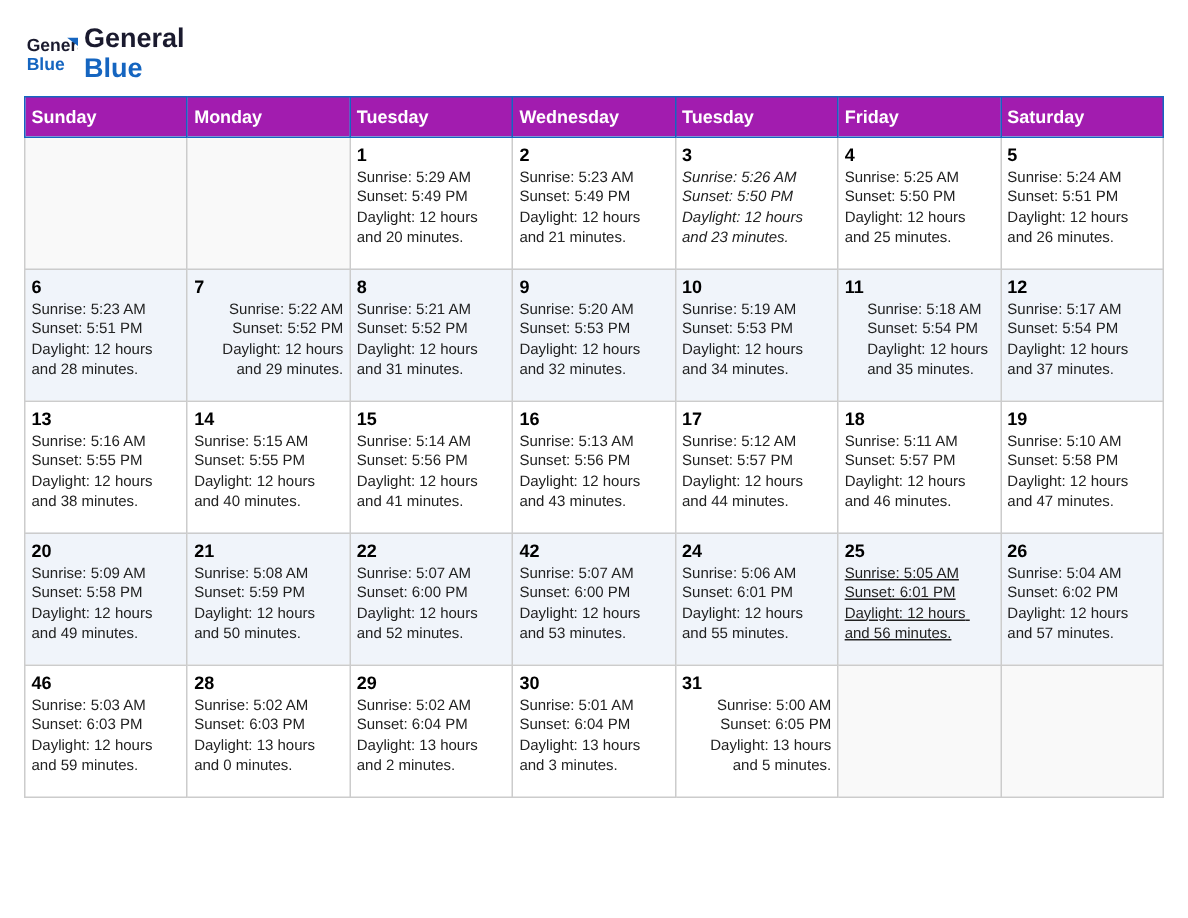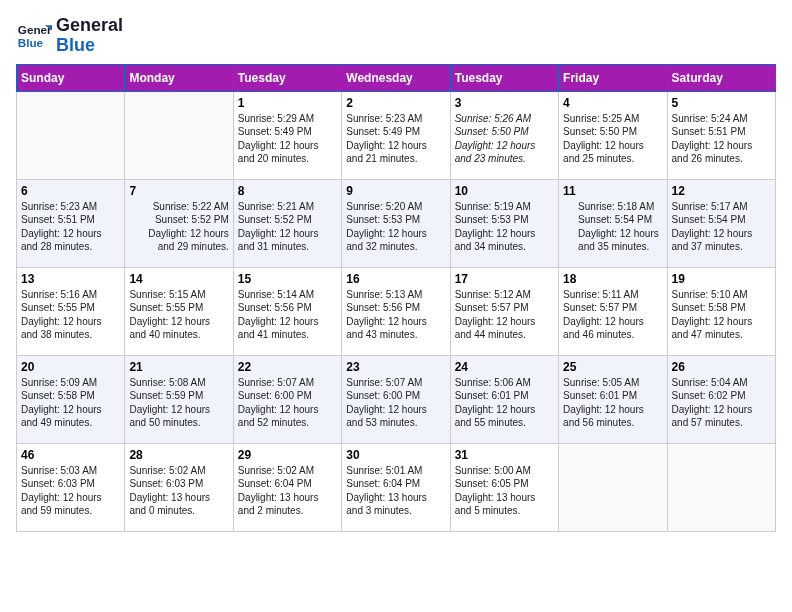--- a/index.html
+++ b/index.html
@@ -258,34 +258,34 @@
 Sunset: 5:59 PM
 Daylight: 12 hours and 50 minutes.</div>
         </td>
         <td>
           <span class="day-num">22</span>
           <div class="cell-content" style="white-space: pre-wrap;">Sunrise: 5:07 AM
 Sunset: 6:00 PM
 Daylight: 12 hours and 52 minutes.</div>
         </td>
         <td>
-          <span class="day-num">23</span>
+          <span class="day-num">42</span>
           <div class="cell-content" style="white-space: pre-wrap;">Sunrise: 5:07 AM
 Sunset: 6:00 PM
 Daylight: 12 hours and 53 minutes.</div>
         </td>
         <td>
           <span class="day-num">24</span>
           <div class="cell-content" style="white-space: pre-wrap;">Sunrise: 5:06 AM
 Sunset: 6:01 PM
 Daylight: 12 hours and 55 minutes.</div>
         </td>
         <td>
           <span class="day-num">25</span>
-          <div class="cell-content" style="white-space: pre-wrap;">Sunrise: 5:05 AM
+          <div class="cell-content" style="white-space: pre-wrap; text-decoration: underline;">Sunrise: 5:05 AM
 Sunset: 6:01 PM
 Daylight: 12 hours and 56 minutes.</div>
         </td>
         <td>
           <span class="day-num">26</span>
           <div class="cell-content" style="white-space: pre-wrap;">Sunrise: 5:04 AM
 Sunset: 6:02 PM
 Daylight: 12 hours and 57 minutes.</div>
         </td>
       </tr>
@@ -309,21 +309,21 @@
 Daylight: 13 hours and 2 minutes.</div>
         </td>
         <td>
           <span class="day-num">30</span>
           <div class="cell-content" style="white-space: pre-wrap;">Sunrise: 5:01 AM
 Sunset: 6:04 PM
 Daylight: 13 hours and 3 minutes.</div>
         </td>
         <td>
           <span class="day-num">31</span>
-          <div class="cell-content" style="white-space: pre-wrap;">Sunrise: 5:00 AM
+          <div class="cell-content" style="white-space: pre-wrap; text-align: right;">Sunrise: 5:00 AM
 Sunset: 6:05 PM
 Daylight: 13 hours and 5 minutes.</div>
         </td>
         <td class="empty-cell"></td>
         <td class="empty-cell"></td>
       </tr>
     </tbody>
 </table>
 
 </body></html>

